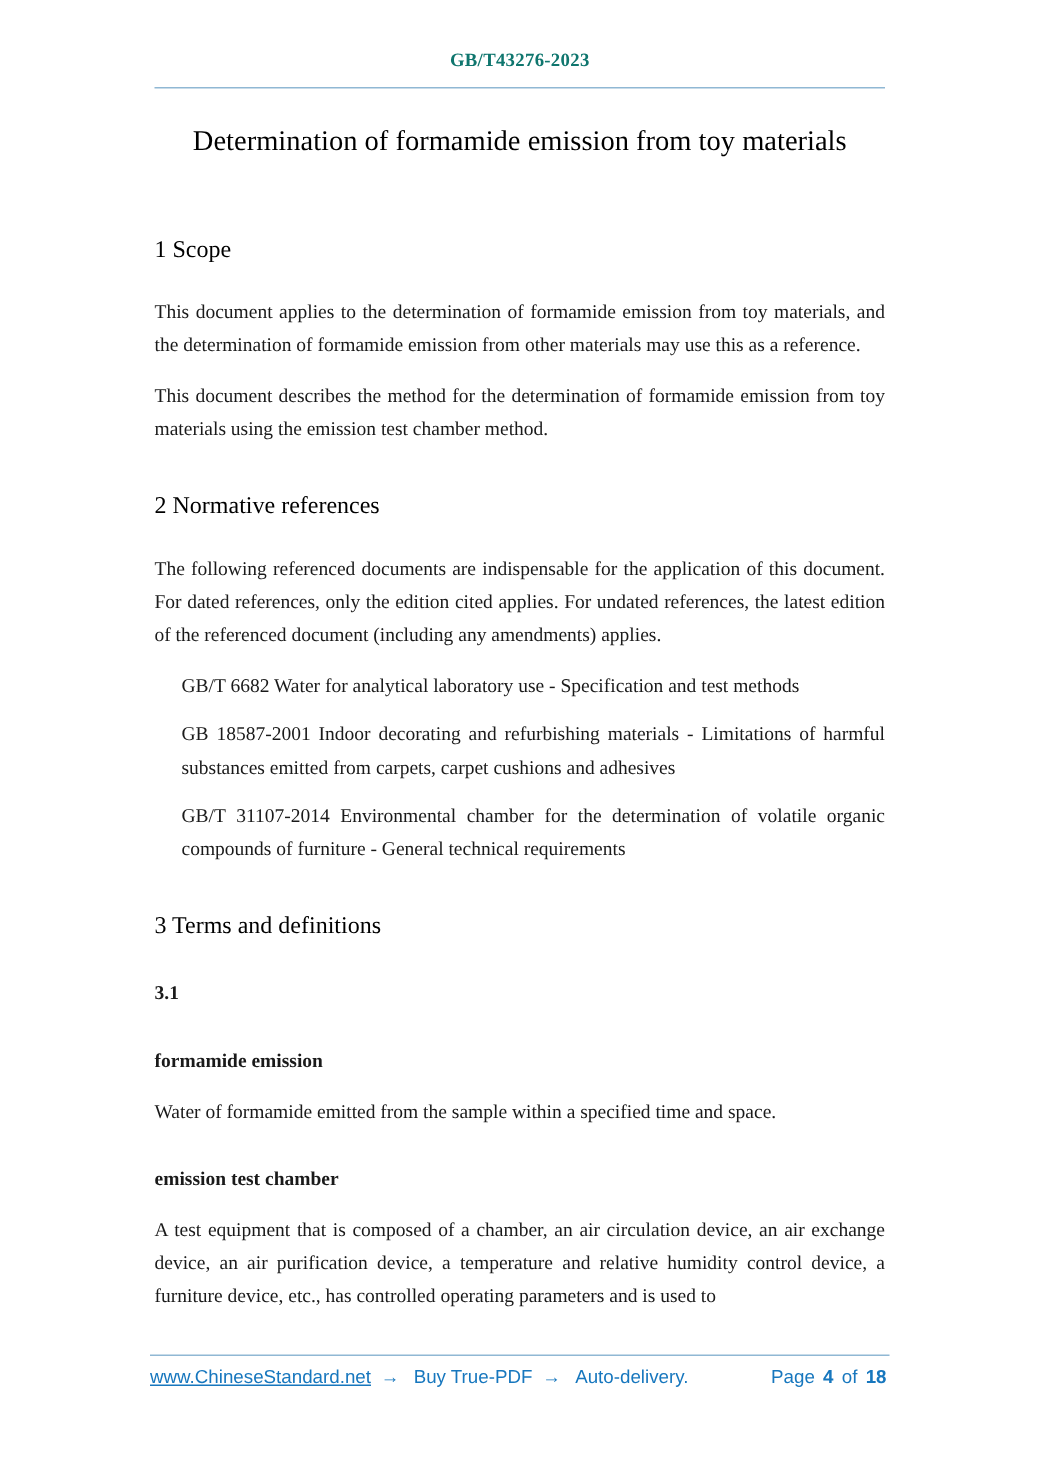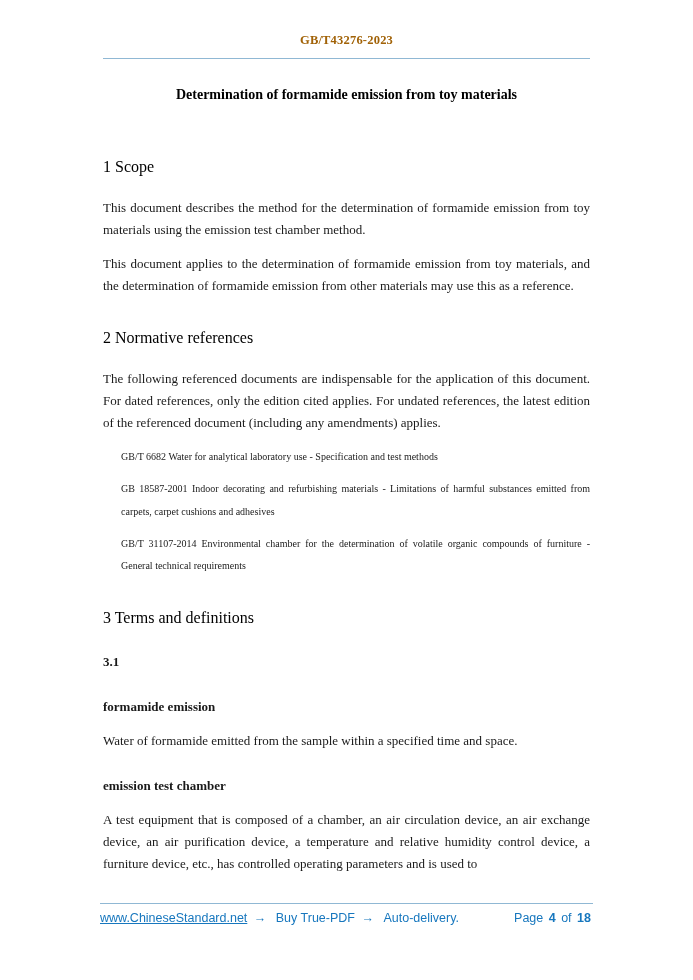--- a/index.html
+++ b/index.html
@@ -12,56 +12,56 @@
     background: #ffffff;
     font-family: "Liberation Serif", serif;
     color: #1a1a1a;
     overflow: hidden;
   }
   .content {
     padding: 33px 103px 0 103px;
   }
   .doc-number {
     text-align: center;
-    color: #a16207;
+    color: #0f766e;
     font-size: 12.5px;
     font-weight: bold;
     letter-spacing: 0.2px;
     line-height: 15px;
   }
   .header-rule {
     border: none;
     border-top: 1px solid #90b8d4;
     margin-top: 10px;
   }
   .doc-title {
     margin-top: 25px;
     text-align: center;
-    font-size: 14px;
-    font-weight: bold;
+    font-size: 19px;
+    font-weight: normal;
     color: #000000;
     line-height: 22px;
   }
   h2.section-heading {
     font-size: 16px;
     font-weight: normal;
     color: #000000;
     margin-top: 30px;
     margin-bottom: 20px;
     line-height: 20px;
   }
   h2.first-section { margin-top: 51px; }
   p.body-par {
     font-size: 13px;
     line-height: 22.4px;
     text-align: justify;
     margin: 11px 0;
   }
   p.ref-par {
-    font-size: 10px;
+    font-size: 13px;
     line-height: 22.4px;
     text-align: justify;
     margin: 10px 0 10px 18px;
   }
   p.term-number, p.term-name {
     font-size: 13px;
     font-weight: bold;
     margin-top: 23px;
     margin-bottom: 9px;
     line-height: 22.4px;
@@ -99,22 +99,22 @@
 
 <div class="page">
   <div class="content">
 
     <div class="doc-number">GB/T43276-2023</div>
     <hr class="header-rule">
 
     <div class="doc-title">Determination of formamide emission from toy materials</div>
 
     <h2 class="section-heading first-section">1 Scope</h2>
+    <p class="body-par">This document applies to the determination of formamide emission from toy materials, and the determination of formamide emission from other materials may use this as a reference.</p>
     <p class="body-par">This document describes the method for the determination of formamide emission from toy materials using the emission test chamber method.</p>
-    <p class="body-par">This document applies to the determination of formamide emission from toy materials, and the determination of formamide emission from other materials may use this as a reference.</p>
 
     <h2 class="section-heading">2 Normative references</h2>
     <p class="body-par">The following referenced documents are indispensable for the application of this document. For dated references, only the edition cited applies. For undated references, the latest edition of the referenced document (including any amendments) applies.</p>
     <p class="ref-par">GB/T 6682 Water for analytical laboratory use - Specification and test methods</p>
     <p class="ref-par">GB 18587-2001 Indoor decorating and refurbishing materials - Limitations of harmful substances emitted from carpets, carpet cushions and adhesives</p>
     <p class="ref-par">GB/T 31107-2014 Environmental chamber for the determination of volatile organic compounds of furniture - General technical requirements</p>
 
     <h2 class="section-heading">3 Terms and definitions</h2>
 
     <div>

